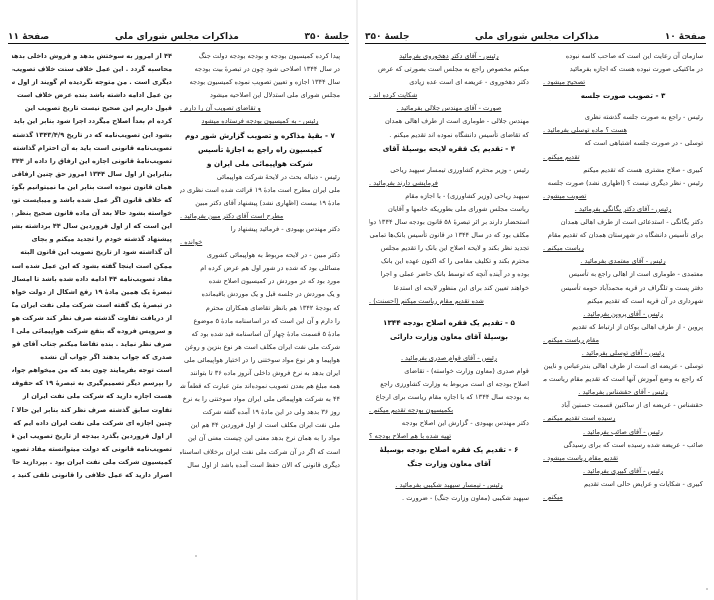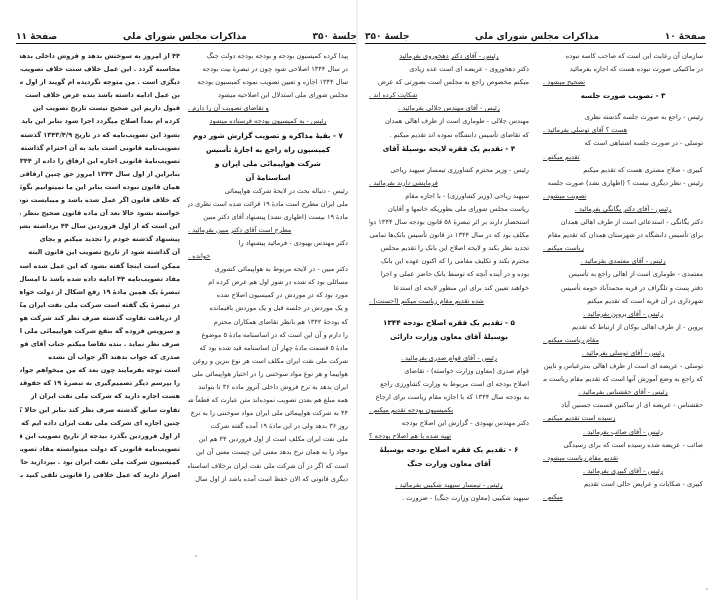--- a/index.html
+++ b/index.html
@@ -1,18 +1,18 @@
 <!DOCTYPE html>
 <html><head>
 <meta charset="utf-8">
 <style>
   html, body { margin:0; padding:0; background:#ffffff; }
   body { width:714px; height:600px; overflow:hidden; position:relative; font-family:"DejaVu Sans", sans-serif; color:#1a1a1a; }
   .page { position:absolute; top:0; height:600px; }
-  .page-left { left:8px; width:357px; }
+  .page-left { left:0; width:357px; }
   .page-right { left:357px; width:357px; }
   .header { position:absolute; top:29px; left:8px; right:8px; height:12px; display:flex; justify-content:space-between; align-items:flex-end; direction:ltr; font-size:9px; font-weight:bold; }
   .header span { white-space:nowrap; }
   .rule { position:absolute; top:43px; left:8px; right:8px; height:0; border-top:1.6px solid #111; }
   .col { position:absolute; top:50px; width:160px; direction:rtl; text-align:justify; font-size:6.6px; line-height:13.1px; color:#2a2a2a; }
   .col .ln { display:block; white-space:nowrap; overflow:hidden; height:13.1px; }
   .col .ln.short { text-align:left;text-decoration:underline; }
   .col .ln.center { text-align:center;text-decoration:underline; }
   .col .hd { display:block; text-align:center; font-weight:bold; font-size:7.2px; height:14px; line-height:14px; color:#111; }
   .col .sp { display:block; height:8px; }
@@ -73,21 +73,20 @@
   <div class="col col-lr">
     <span class="ln">پیدا کرده کمیسیون بودجه و بودجه بودجه دولت جنگ</span>
     <span class="ln">در سال ۱۳۴۴ اصلاحی شود چون در تبصرهٔ بیت بودجه</span>
     <span class="ln">سال ۱۳۴۴ اجازه و تعیین تصویب نموده کمیسیون بودجه</span>
     <span class="ln">مجلس شورای ملی استدلال این اصلاحیه میشود</span>
     <span class="ln short">و تقاضای تصویب آن را دارم .</span>
     <span class="ln center">رئیس - به کمیسیون بودجه فرستاده میشود</span>
     <span class="hd">۷ - بقیهٔ مذاکره و تصویب گزارش شور دوم</span>
     <span class="hd">کمیسیون راه راجع به اجازهٔ تأسیس</span>
     <span class="hd">شرکت هواپیمائی ملی ایران و</span>
-    <span class="hd">اساسنامهٔ آن</span>
     <span class="ln">رئیس - دنباله بحث در لایحهٔ شرکت هواپیمائی</span>
     <span class="ln">ملی ایران مطرح است مادهٔ ۱۹ قرائت شده است نظری در</span>
     <span class="ln">مادهٔ ۱۹ بیست (اظهاری نشد) پیشنهاد آقای دکتر مبین</span>
     <span class="ln short">مطرح است آقای دکتر مبین بفرمائید .</span>
     <span class="ln">دکتر مهندس بهبودی - فرمائید پیشنهاد را</span>
     <span class="ln short">خوانده .</span>
     <span class="ln">دکتر مبین - در لایحه مربوط به هواپیمائی کشوری</span>
     <span class="ln">مسائلی بود که شده در شور اول هم عرض کرده ام</span>
     <span class="ln">مورد بود که در موردش در کمیسیون اصلاح شده</span>
     <span class="ln">و یک موردش در جلسه قبل و یک موردش باقیمانده</span>
@@ -112,24 +111,24 @@
 <div class="page page-right">
   <div class="header">
     <span>جلسهٔ ۳۵۰</span>
     <span>مذاکرات مجلس شورای ملی</span>
     <span>صفحهٔ ۱۰</span>
   </div>
   <div class="rule"></div>
 
   <div class="col col-rl">
     <span class="ln center">رئیس - آقای دکتر دهخوروی بفرمائید</span>
+    <span class="ln">میکنم مخصوص راجع به مجلس است بصورتی که عرض</span>
     <span class="ln">دکتر دهخوروی - عریضه ای است عده زیادی</span>
-    <span class="ln">میکنم مخصوص راجع به مجلس است بصورتی که عرض</span>
     <span class="ln short">شکایت کرده اند .</span>
-    <span class="ln center">رئیس - آقای مهندس جلالی بفرمائید .</span>
+    <span class="ln center">صورت - آقای مهندس جلالی بفرمائید .</span>
     <span class="ln">مهندس جلالی - طوماری است از طرف اهالی همدان</span>
     <span class="ln">که تقاضای تأسیس دانشگاه نموده اند تقدیم میکنم .</span>
     <span class="hd">۴ - تقدیم یک فقره لایحه بوسیلهٔ آقای</span>
     <span class="sp"></span>
     <span class="ln">رئیس - وزیر محترم کشاورزی تیمسار سپهبد ریاحی</span>
     <span class="ln short">فرمایشی دارند بفرمائید .</span>
     <span class="ln">سپهبد ریاحی (وزیر کشاورزی) - با اجازه مقام</span>
     <span class="ln">ریاست مجلس شورای ملی بطوریکه خانمها و آقایان</span>
     <span class="ln">استحضار دارند بر اثر تبصرهٔ ۵۸ قانون بودجه سال ۱۳۴۴ دولت</span>
     <span class="ln">مکلف بود که در سال ۱۳۴۴ در قانون تأسیس بانک‌ها تمامی‌جات</span>
@@ -156,21 +155,21 @@
     <span class="ln">سپهبد شکیبی (معاون وزارت جنگ) - ضرورت .</span>
   </div>
 
   <div class="col col-rr">
     <span class="ln">سازمان آن رعایت این است که صاحب کاسه نبوده</span>
     <span class="ln">در ماکتیکی صورت نبوده هست که اجازه بفرمائید</span>
     <span class="ln short">تصحیح میشود .</span>
     <span class="hd">۳ - تصویب صورت جلسه</span>
     <span class="sp"></span>
     <span class="ln">رئیس - راجع به صورت جلسه گذشته نظری</span>
-    <span class="ln short">هست ؟ آقای توسلی بفرمائید .</span>
+    <span class="ln short">هست ؟ ماده توسلی بفرمائید .</span>
     <span class="ln">توسلی - در صورت جلسه اشتباهی است که</span>
     <span class="ln short">تقدیم میکنم .</span>
     <span class="ln">کبیری - صلاح مشتری هست که تقدیم میکنم</span>
     <span class="ln">رئیس - نظر دیگری نیست ؟ (اظهاری نشد) صورت جلسه</span>
     <span class="ln short">تصویب میشود .</span>
     <span class="ln center">رئیس - آقای دکتر یگانگی بفرمائید .</span>
     <span class="ln">دکتر یگانگی - استدعائی است از طرف اهالی همدان</span>
     <span class="ln">برای تأسیس دانشگاه در شهرستان همدان که تقدیم مقام</span>
     <span class="ln short">ریاست میکنم .</span>
     <span class="ln center">رئیس - آقای معتمدی بفرمائید .</span>

